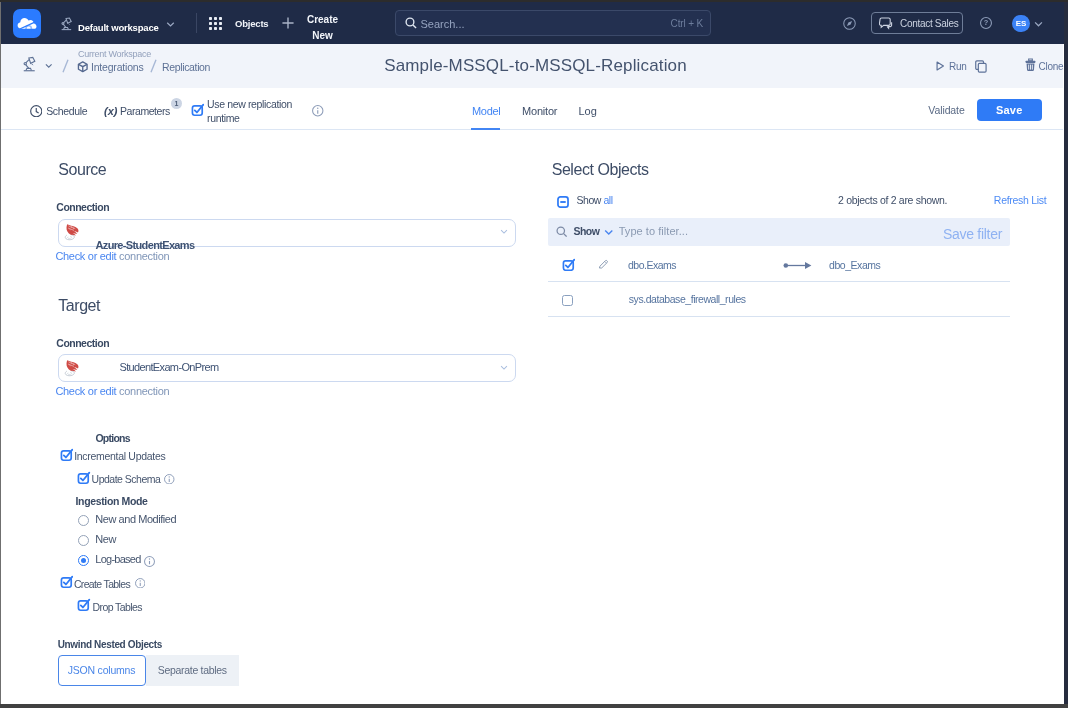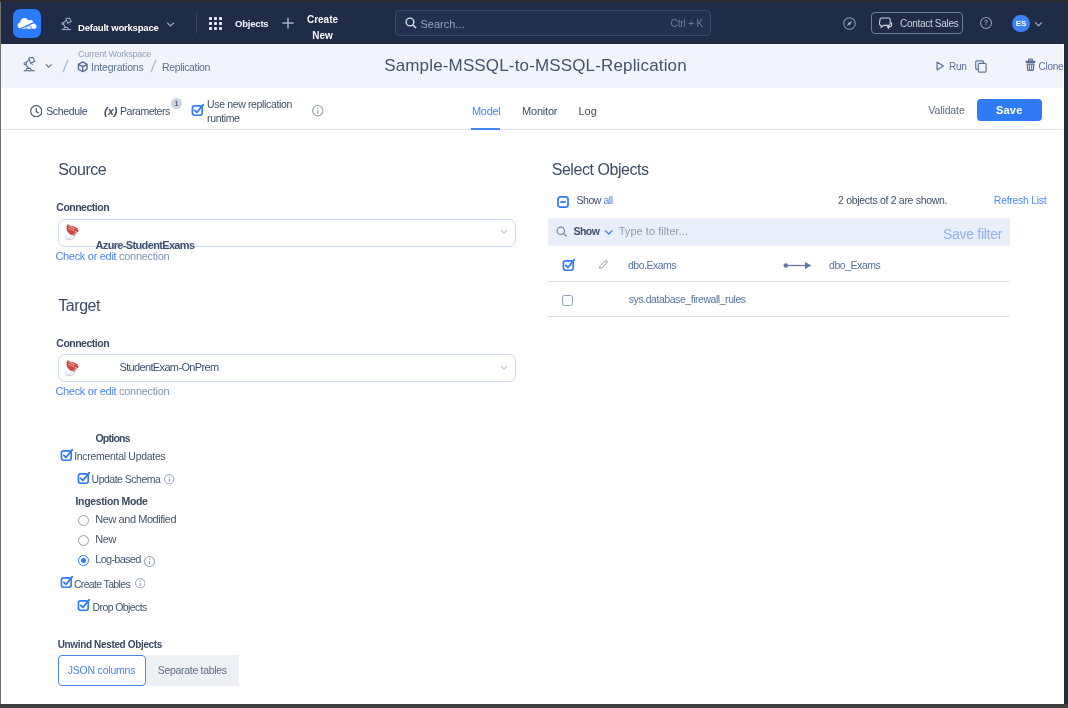--- a/index.html
+++ b/index.html
@@ -224,21 +224,21 @@
 <div class="abs" style="left:73.9px; top:578px; font-size:10.5px; letter-spacing:-0.65px; color:#46556e;">Create Tables</div>
 <svg class="abs" style="left:134.7px; top:577.9px;" width="10.5" height="10.5" viewBox="0 0 12 12" fill="none" stroke="#8d9cb8">
     <circle cx="6" cy="6" r="5.4" stroke-width="1.1"></circle>
     <path d="M6 5.4 V9" stroke-width="1.2"></path>
     <circle cx="6" cy="3.3" r="0.75" fill="#8d9cb8" stroke="none"></circle>
   </svg>
 <svg class="abs" style="left:77.4px; top:598.4px;" width="13.5" height="13.5" viewBox="0 0 16 16" fill="none" stroke="#2f7bf6">
   <rect x="1.7" y="3.3" width="11.6" height="11.2" rx="2.6" stroke-width="2"></rect>
   <path d="M4.5 8.8 L7 11.2 L14.6 1.9" stroke-width="2.1" stroke-linecap="round" stroke-linejoin="round"></path>
 </svg>
-<div class="abs" style="left:92.6px; top:600.8px; font-size:10.5px; letter-spacing:-0.6px; color:#46556e;">Drop Objects</div>
+<div class="abs" style="left:92.6px; top:600.8px; font-size:10.5px; letter-spacing:-0.6px; color:#46556e;">Drop Tables</div>
 
 <div class="abs" style="left:57.7px; top:639.3px; font-size:10px; font-weight:bold; letter-spacing:-0.35px; color:#3a4a63;">Unwind Nested Objects</div>
 <div class="abs" style="left:145.5px; top:655px; width:93.5px; height:31px; background:#edf1f6; color:#5f6c82; font-size:10.5px; letter-spacing:-0.3px; text-align:center; line-height:31px;">Separate tables</div>
 <div class="abs" style="left:57.5px; top:655px; width:88px; height:31px; background:#fff; border:1px solid #4a86e8; border-radius:4px; color:#4a86e8; font-size:10.5px; letter-spacing:-0.2px; text-align:center; line-height:29px;">JSON columns</div>
 
 <div class="abs" style="left:551.7px; top:161.1px; font-size:16px; letter-spacing:-0.45px; color:#3d4c66;">Select Objects</div>
 <svg class="abs" style="left:556.8px; top:195.6px;" width="12" height="12" viewBox="0 0 16 16" fill="none" stroke="#2f7bf6">
   <rect x="1.3" y="1.3" width="13.4" height="13.4" rx="3.2" stroke-width="2.3"></rect>
   <path d="M4.4 8 H11.6" stroke-width="2.5"></path>
 </svg>

